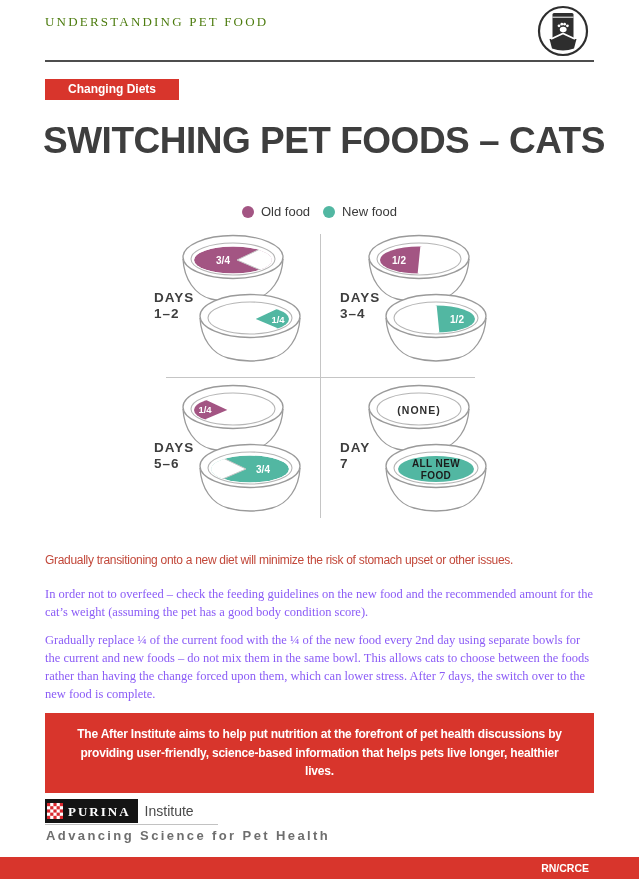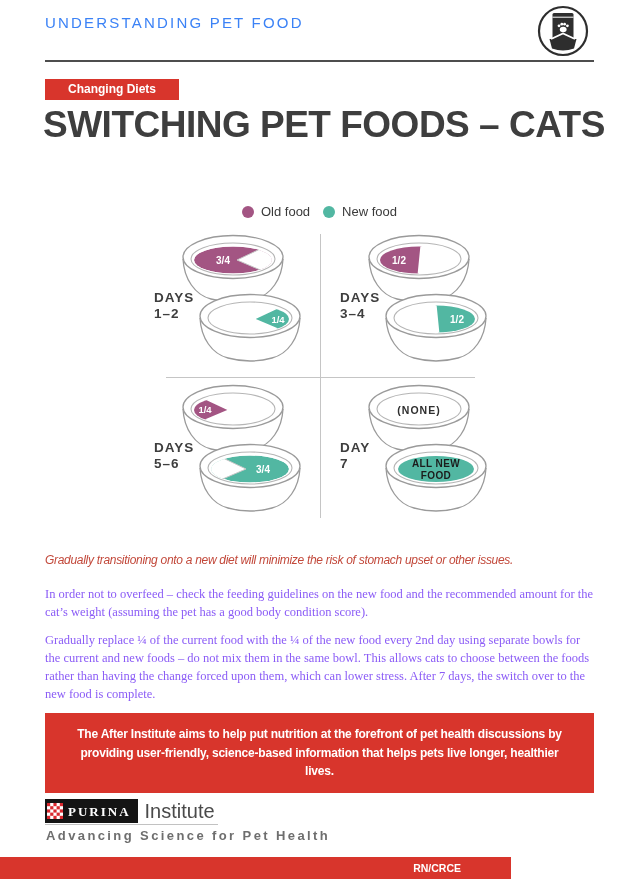--- a/index.html
+++ b/index.html
@@ -1,62 +1,62 @@
 <!DOCTYPE html>
 <html><head>
 <meta charset="utf-8">
 <style>
   :root{ --red:#d8352c; }
   html,body{margin:0;padding:0;background:#fff;}
   .page{position:relative;width:639px;height:879px;background:#fff;overflow:hidden;
         font-family:"Liberation Sans",sans-serif;}
 
-  .header-title{position:absolute;left:45px;top:14px;font-size:15px;letter-spacing:2.2px;
-        color:#3b82f6;font-weight:400;}
+  .header-title{position:absolute;left:45px;top:14px;font-size:13px;letter-spacing:2.2px;
+        color:#4d7c0f;font-weight:400;font-family:Liberation Serif, serif;}
   .top-icon{position:absolute;left:534px;top:2px;}
   .rule-top{position:absolute;left:45px;top:60px;width:549px;height:2px;background:#4d4d4d;}
 
   .badge{position:absolute;left:45px;top:79px;background:var(--red);color:#fff;
         font-size:12px;font-weight:bold;padding:3px 23px 4px;}
-  .title{position:absolute;left:43px;top:104px;font-size:37px;font-weight:bold;
+  .title{position:absolute;left:43px;top:120px;font-size:37px;font-weight:bold;
         color:#3e3e3e;letter-spacing:-0.5px;white-space:nowrap;}
 
   .legend{position:absolute;left:0;top:204px;width:639px;display:flex;justify-content:center;
         gap:13px;align-items:center;font-size:13px;color:#3a3a3a;}
   .legend-item{display:flex;align-items:center;gap:7px;}
   .dot{width:12px;height:12px;border-radius:50%;}
 
   .diagram{position:absolute;left:138px;top:230px;width:366px;height:292px;}
   .div-v{position:absolute;left:182px;top:4px;width:1px;height:284px;background:#c5c5c5;}
   .div-h{position:absolute;left:28px;top:147px;width:309px;height:1px;background:#c5c5c5;}
   .quad{position:absolute;width:180px;height:145px;}
   .q0{left:0;top:0;} .q1{left:186px;top:0;} .q2{left:0;top:150px;} .q3{left:186px;top:150px;}
 
   .callout{position:absolute;left:45px;top:553px;width:552px;font-size:12px;
-        letter-spacing:-0.3px;color:#c2483a;font-style:italic;}
+        letter-spacing:-0.3px;color:#c2483a;}
   .bodytext{position:absolute;left:45px;top:585px;width:553px;
         font-family:"Liberation Serif",serif;font-size:12.5px;line-height:1.46;color:#8b5cf6;}
   .bodytext p{margin:0 0 9px 0;}
 
   .banner{position:absolute;left:45px;top:713px;width:549px;box-sizing:border-box;
         background:var(--red);color:#fff;font-weight:bold;font-size:12px;
         letter-spacing:-0.2px;line-height:1.55;padding:12px 24px;text-align:center;
         min-height:55px;}
 
   .footer-logo{position:absolute;left:45px;top:799px;display:flex;align-items:center;}
   .purina-box{background:#141414;height:20px;display:flex;align-items:center;
         padding:2px 7px 2px 2px;gap:5px;}
   .purina-word{font-family:"Liberation Serif",serif;font-weight:bold;color:#fff;
         font-size:13px;letter-spacing:2px;line-height:1;}
-  .institute{font-size:20px;color:#4a4a4a;margin-left:7px;}
+  .institute{font-size:14px;color:#4a4a4a;margin-left:7px;}
   .logo-rule{position:absolute;left:45px;top:824px;width:173px;height:1px;background:#c2c2c2;}
   .tagline{position:absolute;left:46px;top:828px;font-size:13px;font-weight:bold;
         letter-spacing:2.4px;color:#6e6e6e;}
 
-  .bottombar{position:absolute;left:0;top:857px;width:511px;height:22px;background:var(--red);
+  .bottombar{position:absolute;left:0;top:857px;width:639px;height:22px;background:var(--red);
         color:#fff;font-size:10.5px;font-weight:bold;text-align:right;
         padding-right:50px;box-sizing:border-box;line-height:22px;}
 </style>
 </head>
 <body>
 
 <div class="page">
 
   <div class="header-title">UNDERSTANDING PET FOOD</div>
 

